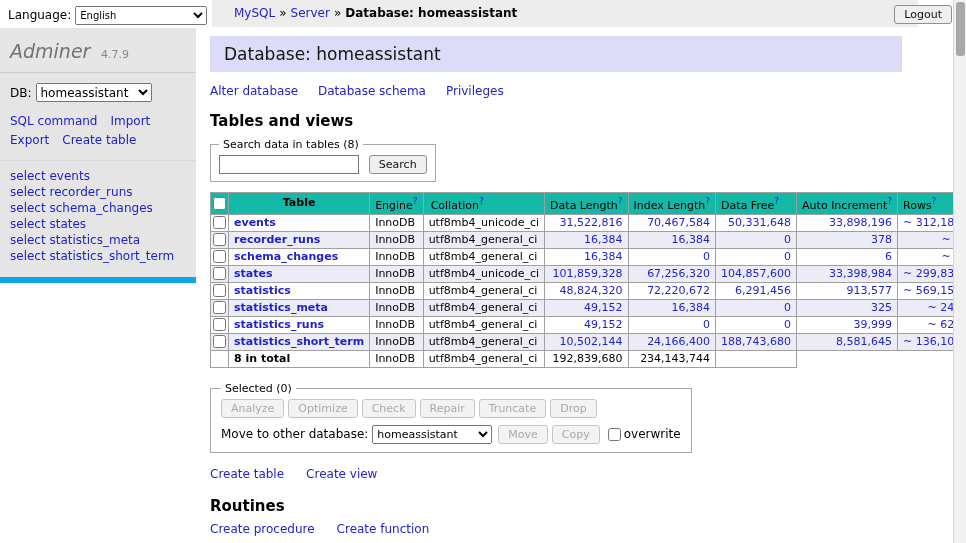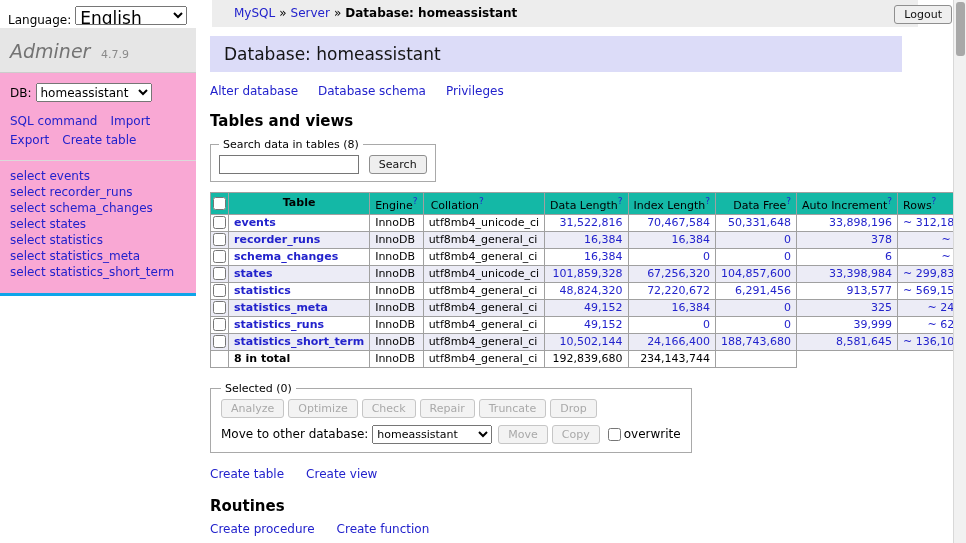--- a/index.html
+++ b/index.html
@@ -7,32 +7,32 @@
   body {
     width: 966px; height: 543px; overflow: hidden; position: relative;
     background: #fff; color: #000;
     font-family: "DejaVu Sans", "Liberation Sans", sans-serif; font-size: 12px;
   }
   a { color: #2222cc; text-decoration: none; cursor: pointer; }
   select, input, button { font-family: "DejaVu Sans", "Liberation Sans", sans-serif; }
 
   
   .lang-bar { position: absolute; top: 6px; left: 8px; }
-  .lang-bar select { width: 112px; height: 19px; font-size: 17px; margin-left: 4px; }
+  .lang-bar select { width: 132px; height: 19px; font-size: 10px; margin-left: 4px; }
   .breadcrumb {
     position: absolute; left: 212px; top: 0; width: 706px; height: 27px;
     background: #ededed; line-height: 27px; padding-left: 22px; white-space: nowrap;
   }
   .breadcrumb .sep { margin: 0 4px; color: #000; }
   .logout-wrap { position: absolute; top: 5px; right: 14px; }
 
   
   .sidebar {
     position: absolute; left: 0; top: 28px; width: 196px;
-    background: #f9a8d4; border-bottom: 3px solid #0ea5e9; padding-bottom: 12px;
+    background: #e5e5e5; border-bottom: 6px solid #0ea5e9; padding-bottom: 12px;
   }
   .sidebar h1 {
     margin: 0; padding: 8px 10px; background: #e6e6e6; border-bottom: 1px solid #ccc;
     font-weight: normal;
   }
   .sidebar h1 .app { font-style: italic; font-size: 19px; color: #737373; }
   .sidebar h1 .ver { font-size: 11px; color: #8a8a8a; margin-left: 3px; }
   .db-row { padding: 10px 10px 8px; }
   .db-row label { margin-right: 4px; }
   .db-row select { width: 116px; height: 19px; font-size: 12px; }
@@ -71,21 +71,21 @@
   #db-table td.num { text-align: right; white-space: nowrap; }
   #db-table a.tbl-name { font-weight: bold; white-space: nowrap; }
   #db-table sup { font-size: 9px; }
   #db-table td.bold { font-weight: bold; white-space: nowrap; }
   #db-table input[type=checkbox] { margin: 0; vertical-align: middle; }
   #db-table th:nth-child(2) { width: 122px; }
   #db-table th:nth-child(3) { width: 46px; }
   #db-table th:nth-child(4) { width: 100px; padding-left: 7px; }
   #db-table th:nth-child(5) { width: 72px; }
   #db-table th:nth-child(6) { width: 76px; }
-  #db-table th:nth-child(7) { width: 68px; text-align: right; }
+  #db-table th:nth-child(7) { width: 68px; }
   #db-table th:nth-child(8) { width: 84px; }
   #db-table th:nth-child(9) { width: 56px; }
   #db-table th:nth-child(10) { width: 56px; }
 
   .selected-box { margin-top: 14px; padding: 4px 10px 8px; }
   .btn-row .btn { margin-right: 4px; }
   .move-row { margin-top: 7px; white-space: nowrap; }
   .move-row select { width: 120px; height: 19px; font-size: 11px; margin: 0 6px 0 4px; }
   .move-row .btn { margin-right: 4px; }
   .ovw { margin-left: 4px; }
@@ -125,21 +125,20 @@
   </h1>
   <div class="db-row">
     <label>DB:</label><select><option>homeassistant</option></select>
   </div>
   <div class="menu-links" id="menu-links"><a>SQL command</a><a>Import</a><a>Export</a><a>Create table</a></div>
   <div class="table-links" id="table-links">
       <a>select events</a>
       <a>select recorder_runs</a>
       <a>select schema_changes</a>
       <a>select states</a>
-      <a>select statistics</a>
       <a>select statistics_meta</a>
       <a>select statistics_short_term</a>
     </div>
 </div>
 
 <div class="main">
   <h2 class="title">Database: homeassistant</h2>
 
   <div class="actions" id="db-actions"><a>Alter database</a><a>Database schema</a><a>Privileges</a></div>
 

